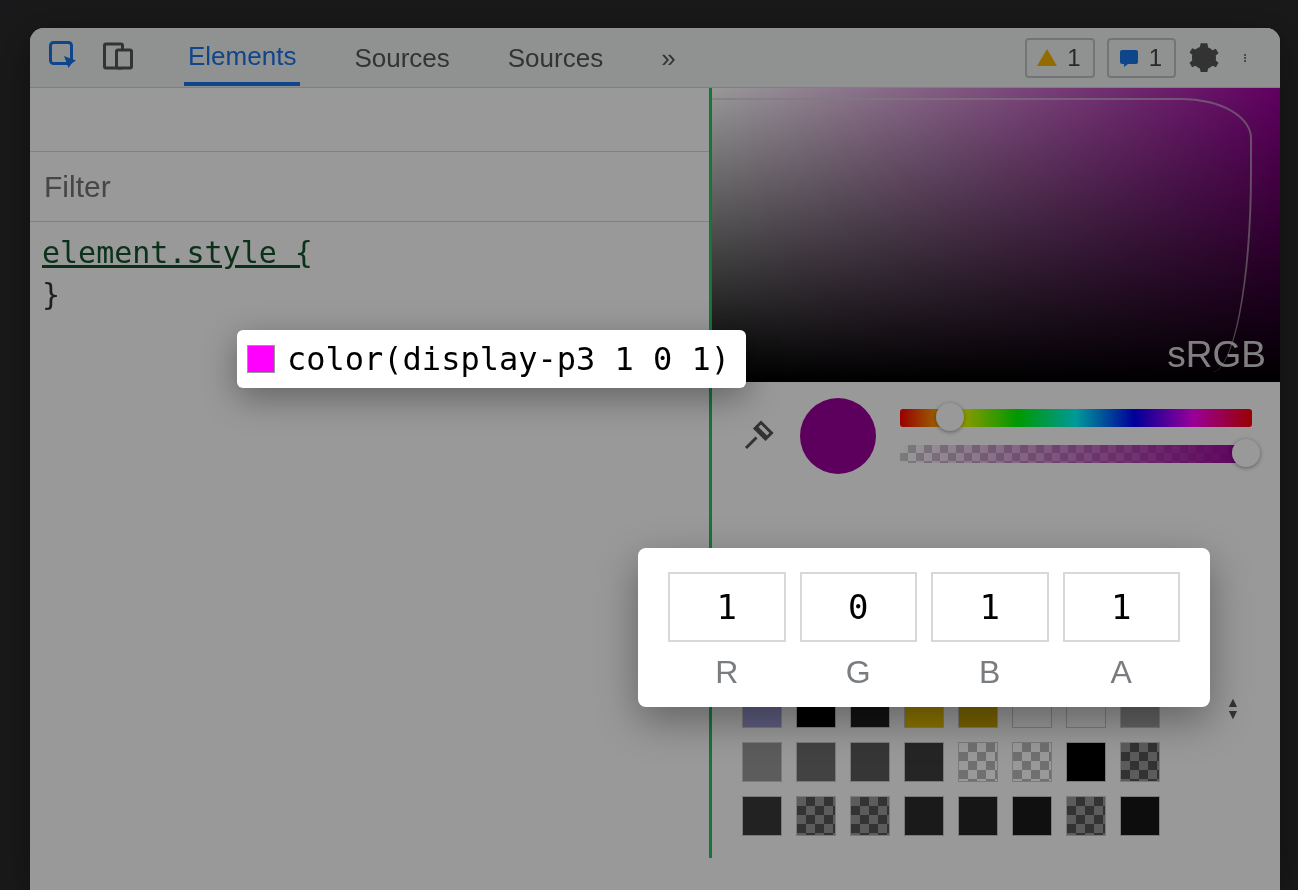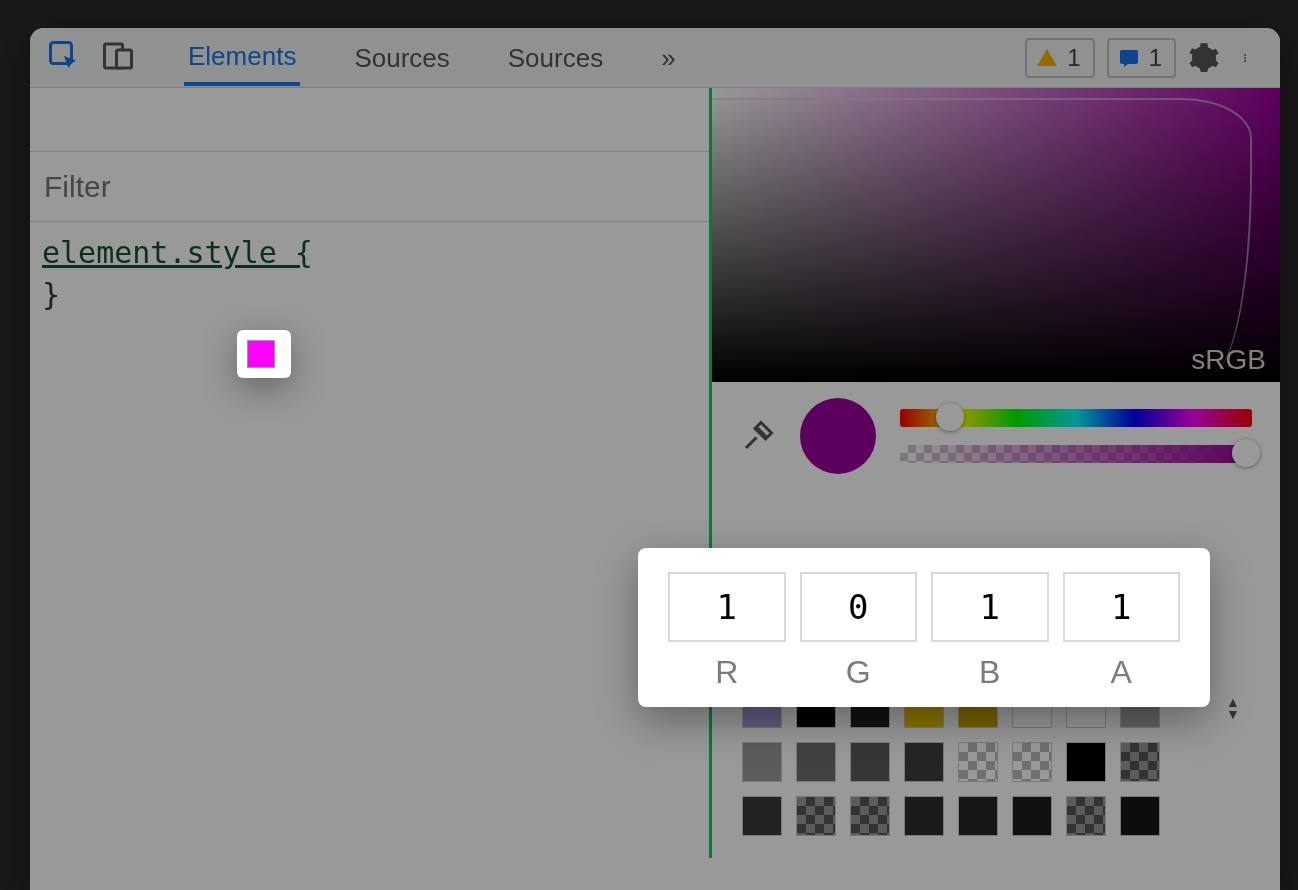--- a/index.html
+++ b/index.html
@@ -107,21 +107,21 @@
       #a000a0;
   }
   .spectrum .gamut-line {
     position:absolute; left:0; bottom:10px; right:28px; top:10px;
     border-right:2px solid #cfcfcf; border-top:2px solid #cfcfcf;
     border-top-right-radius: 70px 40px;
     border-bottom-right-radius: 40px 200px;
     pointer-events:none; opacity:0.6;
   }
   .spectrum .srgb-label {
-    position:absolute; right:14px; bottom:6px; color:#d6d6d6; font-size:28px;
+    position:absolute; right:14px; bottom:6px; color:#d6d6d6; font-size:37px;
   }
   .sliders-row {
     position:absolute; top:310px; left:0; right:0; padding: 0 28px;
     display:flex; align-items:center; gap:24px;
   }
   .eyedrop { width:36px;height:36px; color:#555;}
   .bigswatch {
     width:76px;height:76px;border-radius:50%; background:#9b009b;
   }
   .slider-col { flex:1; display:flex; flex-direction:column; gap:18px;}
@@ -306,20 +306,21 @@
           </div>
       </div>
     </div>
   </div>
 </div>
 
 <div class="dim"></div>
 
 <div class="popover1">
   <span class="swatch"></span>
+  <span>color(display-p3 1 0 1)</span>
 </div>
 
 <div class="popover2">
   <div class="chan">
     <input type="text" value="1" style="">
     <label>R</label>
   </div>
   <div class="chan">
     <input type="text" value="0" style="">
     <label>G</label>

